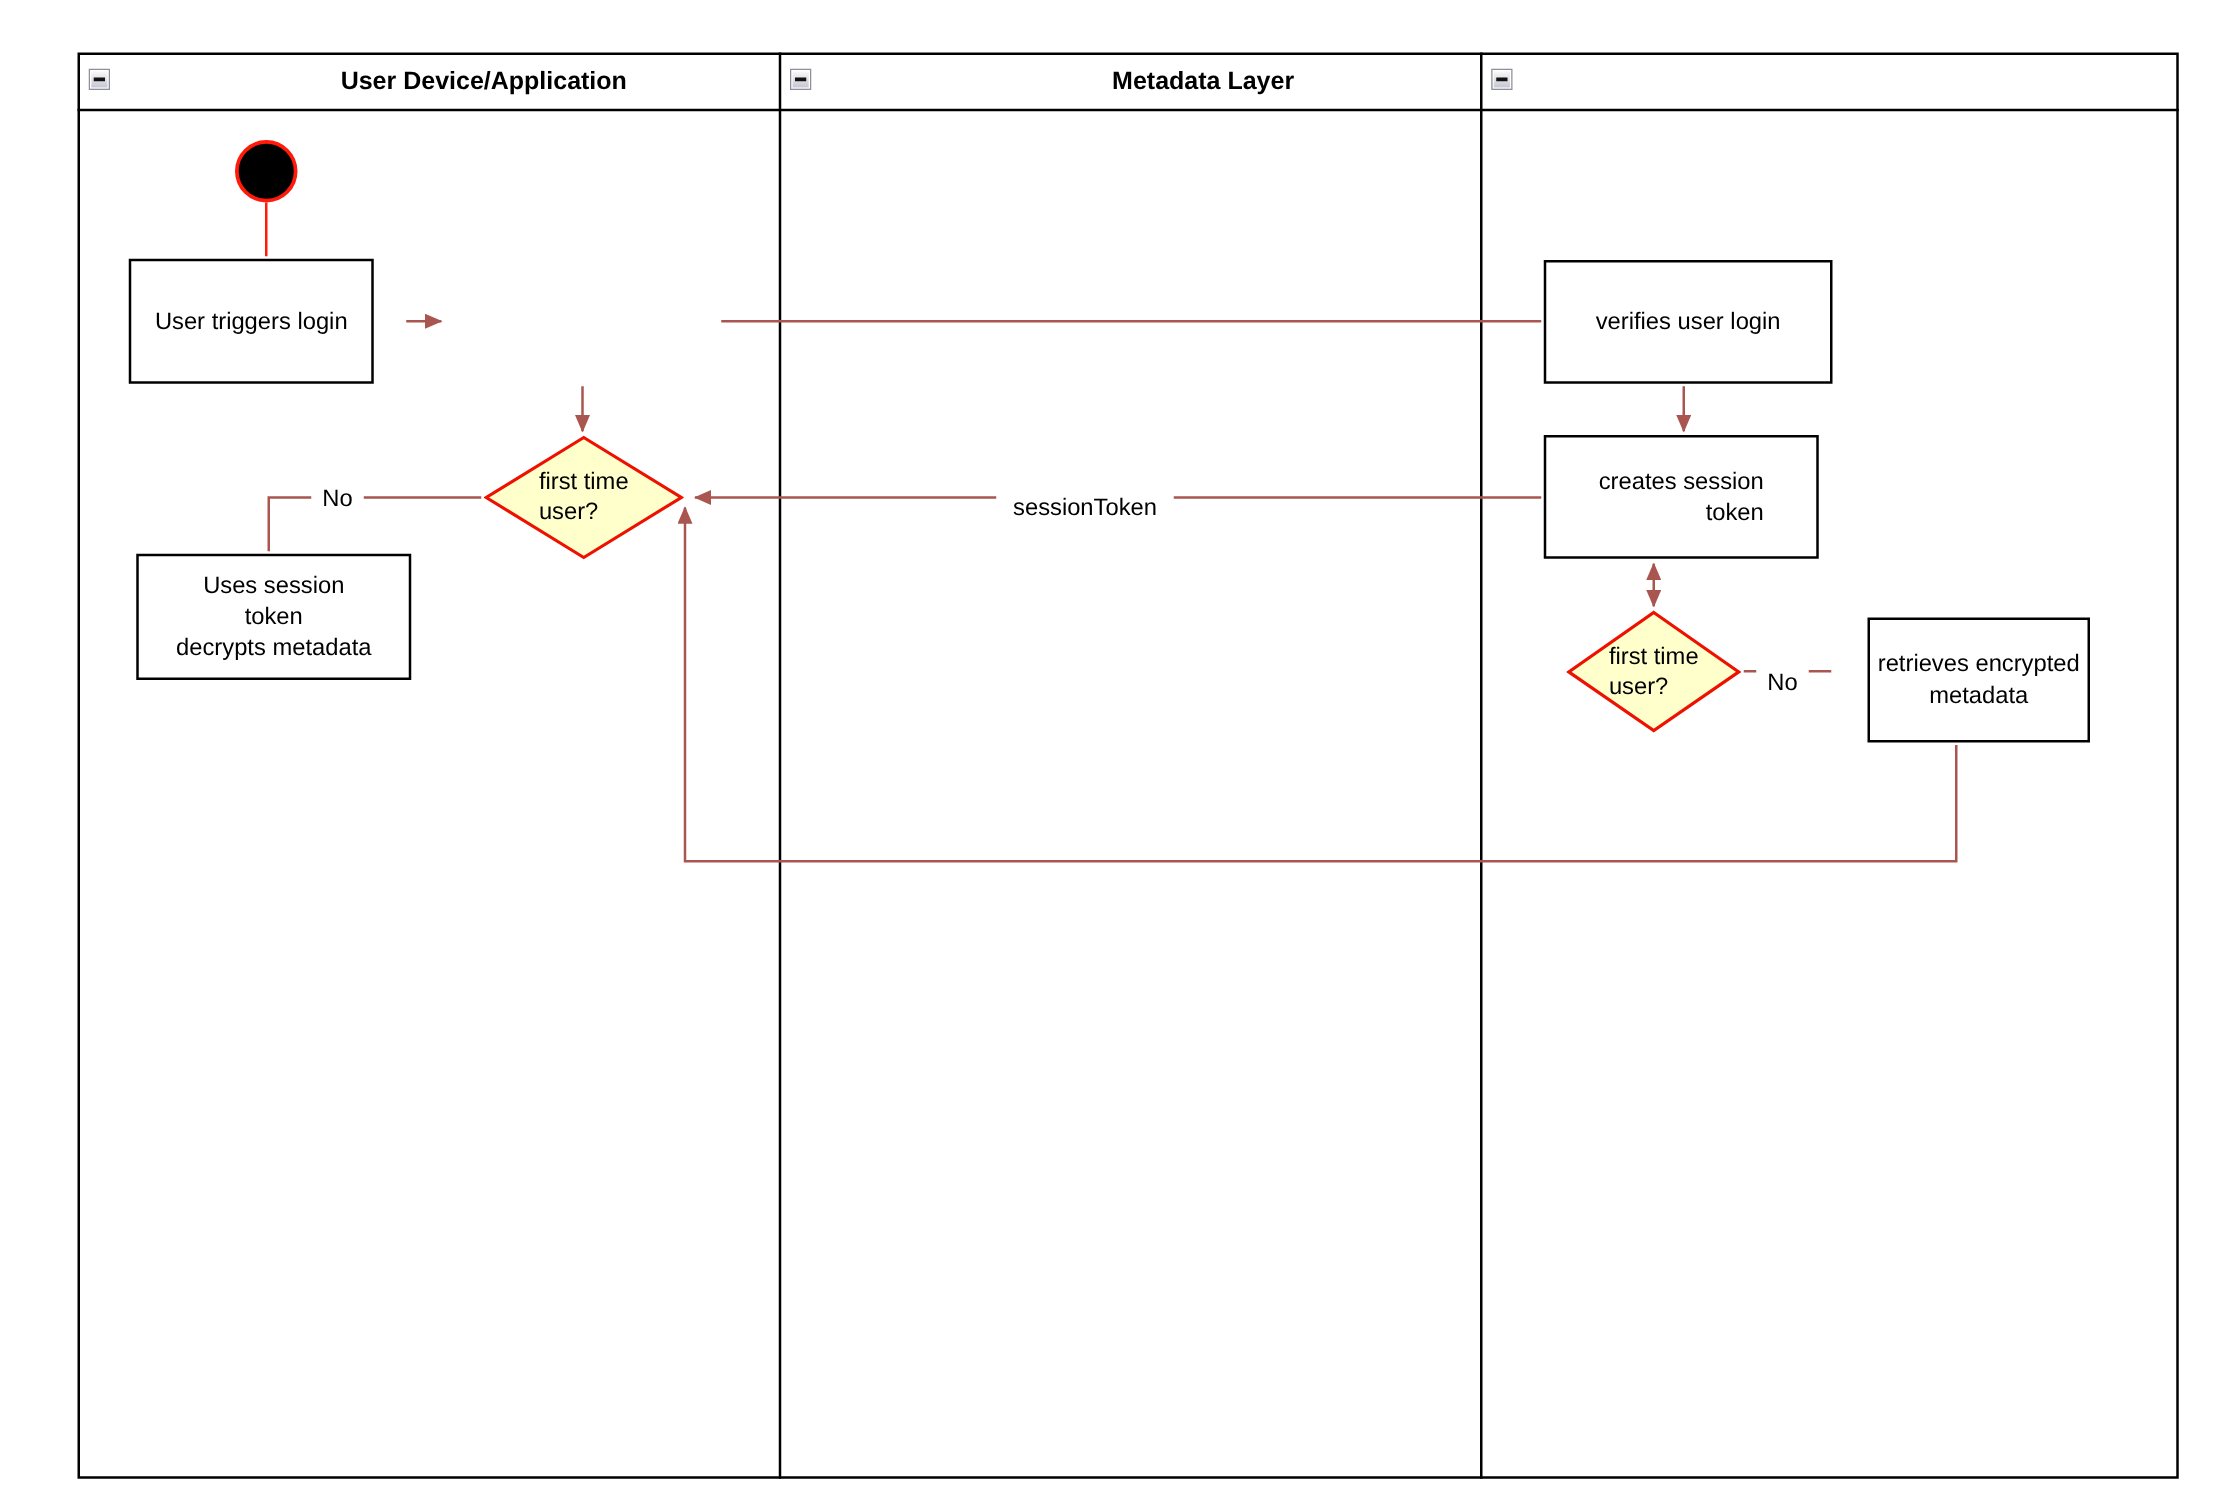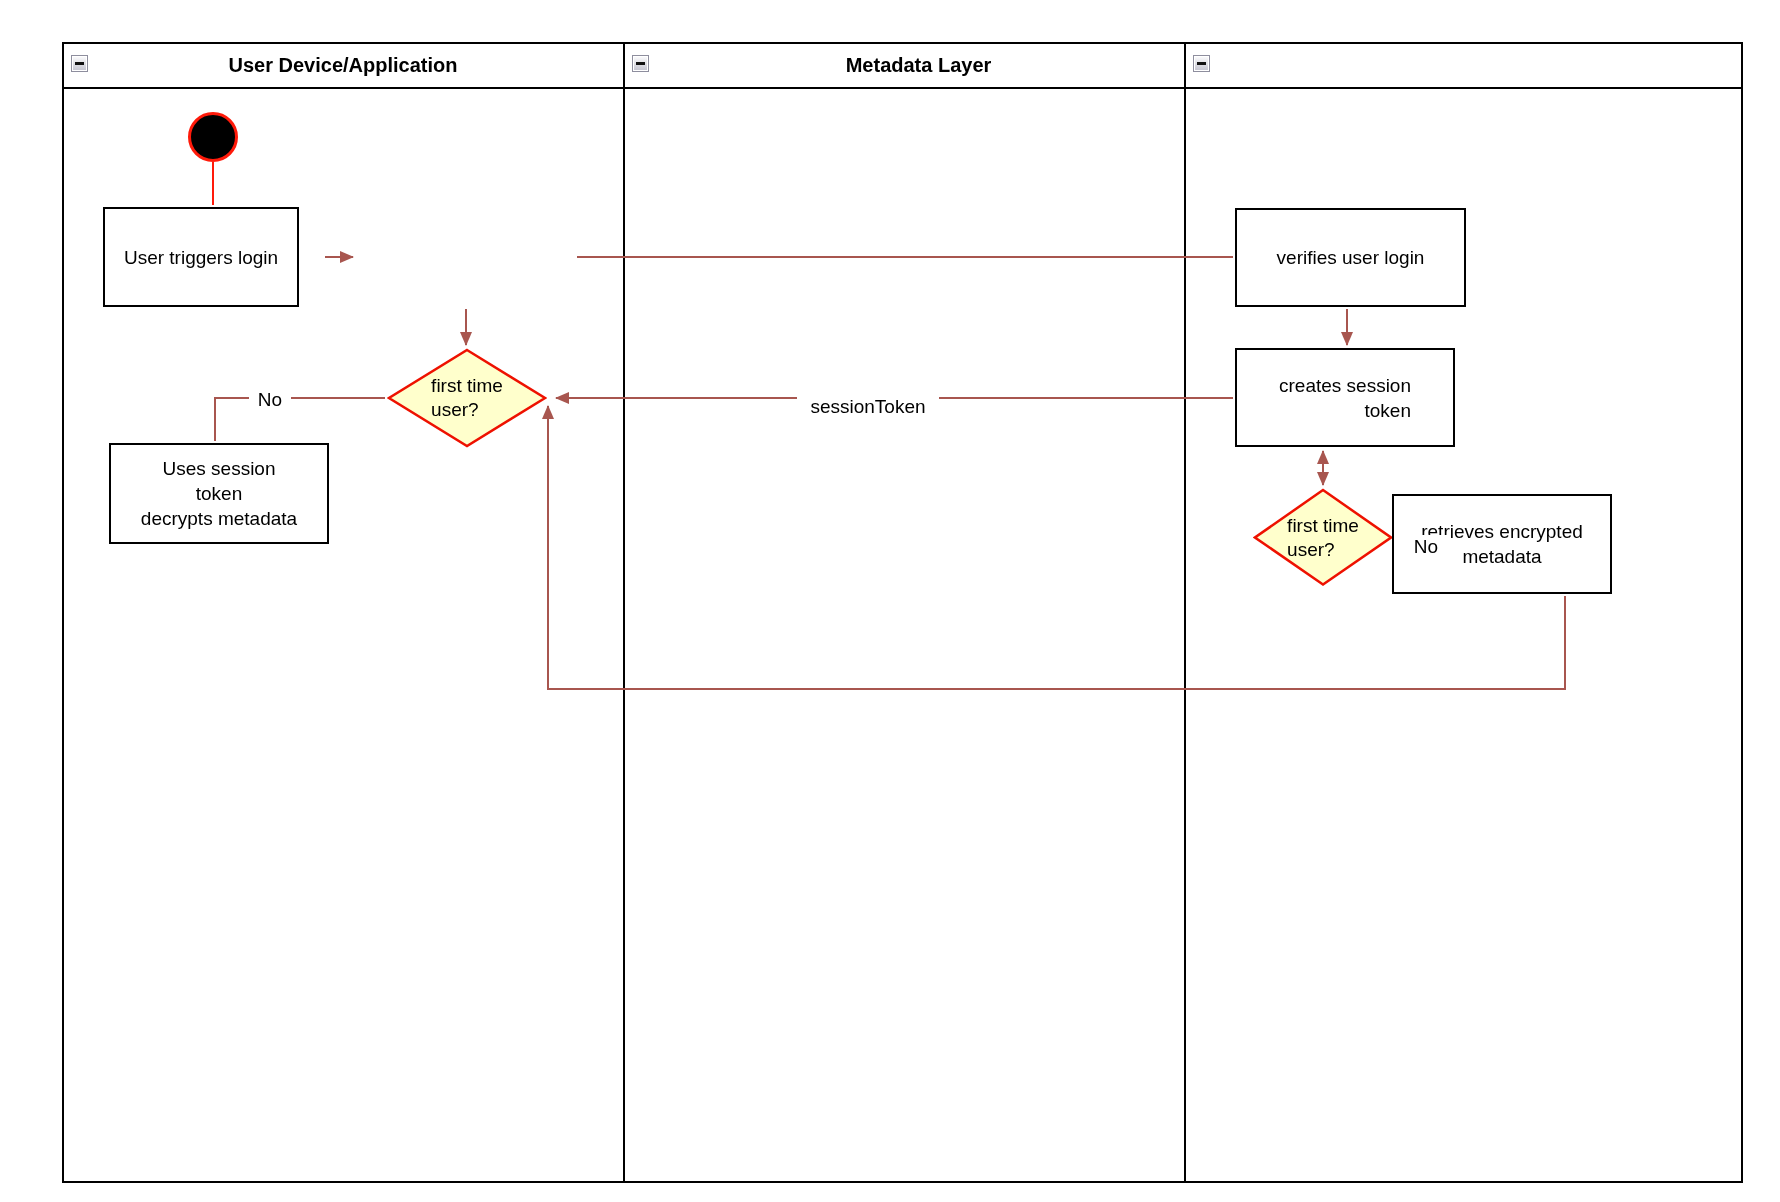--- a/index.html
+++ b/index.html
@@ -5,21 +5,21 @@
   html,body{margin:0;padding:0;background:#fff;}
   .canvas{
     position:relative;width:1780px;height:1202px;background:#fff;
     font-family:"Liberation Sans",sans-serif;color:#000;overflow:hidden;
   }
   .pool{position:absolute;left:62px;top:42px;width:1681px;height:1141px;
     border:2px solid #000;box-sizing:border-box;background:#fff;}
   .lane-divider{position:absolute;top:42px;height:1141px;width:2px;background:#000;}
   .header-line{position:absolute;left:62px;top:87px;width:1681px;height:2px;background:#000;}
   .lane-title{position:absolute;top:42px;height:46px;line-height:46px;text-align:center;
-    font-weight:bold;font-size:20px;z-index:2;}
+    font-weight:bold;font-size:20px;z-index:2;margin-left:44px;}
   .collapse-btn{position:absolute;width:17px;height:17px;box-sizing:border-box;
     border:1px solid #8e8e9e;background:linear-gradient(180deg,#fdfdfe 0%,#c3c3cf 100%);
     display:flex;align-items:center;justify-content:center;z-index:3;box-shadow:0 0 0 1px #ffffff inset;}
   .collapse-btn .bar{width:9px;height:3px;background:#111;}
   .connectors{position:absolute;left:0;top:0;z-index:1;pointer-events:none;}
   .edge{stroke:var(--connector);stroke-width:2;fill:none;}
   .start-edge{stroke:var(--bright-red);stroke-width:2;fill:none;}
   .ah{fill:var(--connector);}
   .node{position:absolute;box-sizing:border-box;border:2px solid #000;background:#fff;
     display:flex;align-items:center;justify-content:center;text-align:center;
@@ -109,21 +109,21 @@
   </div>
 
   <div class="diamond-wrap" style="left:1253px;top:488px;width:140px;height:99px;">
     <svg width="140" height="99">
       <polygon points="70,2 138,49.5 70,96.5 2,49.5"></polygon>
     </svg>
     <span class="diamond-label">first time
 user?</span>
   </div>
 
-  <div class="node" style="left:1392px;top:494px;width:220px;height:100px;text-align:center;">
+  <div class="node" style="left:1494px;top:494px;width:178px;height:100px;text-align:center;">
     <span>retrieves encrypted
 metadata</span>
   </div>
 
   <div class="edge-label" style="left:797px;top:394px;width:142px;line-height:26px;">sessionToken</div>
   <div class="edge-label" style="left:249px;top:388px;width:42px;line-height:23px;">No</div>
   <div class="edge-label" style="left:1405px;top:535px;width:42px;line-height:23px;">No</div>
 
 </div>
 

